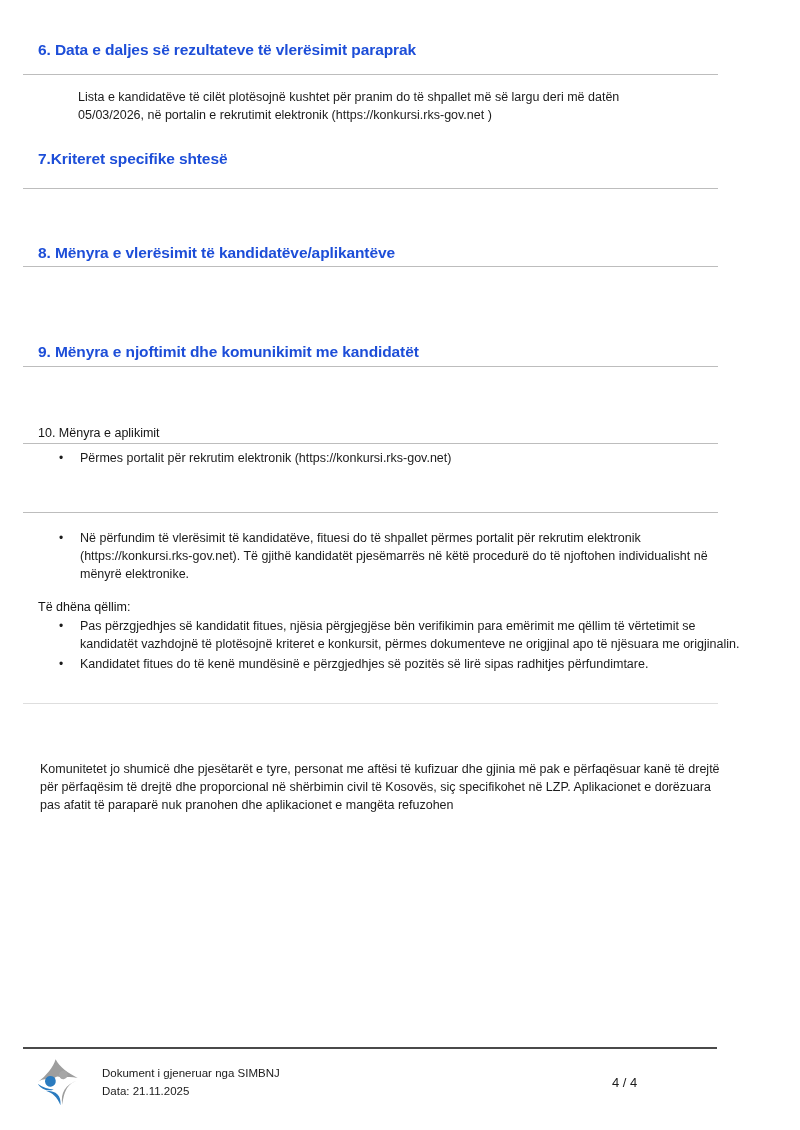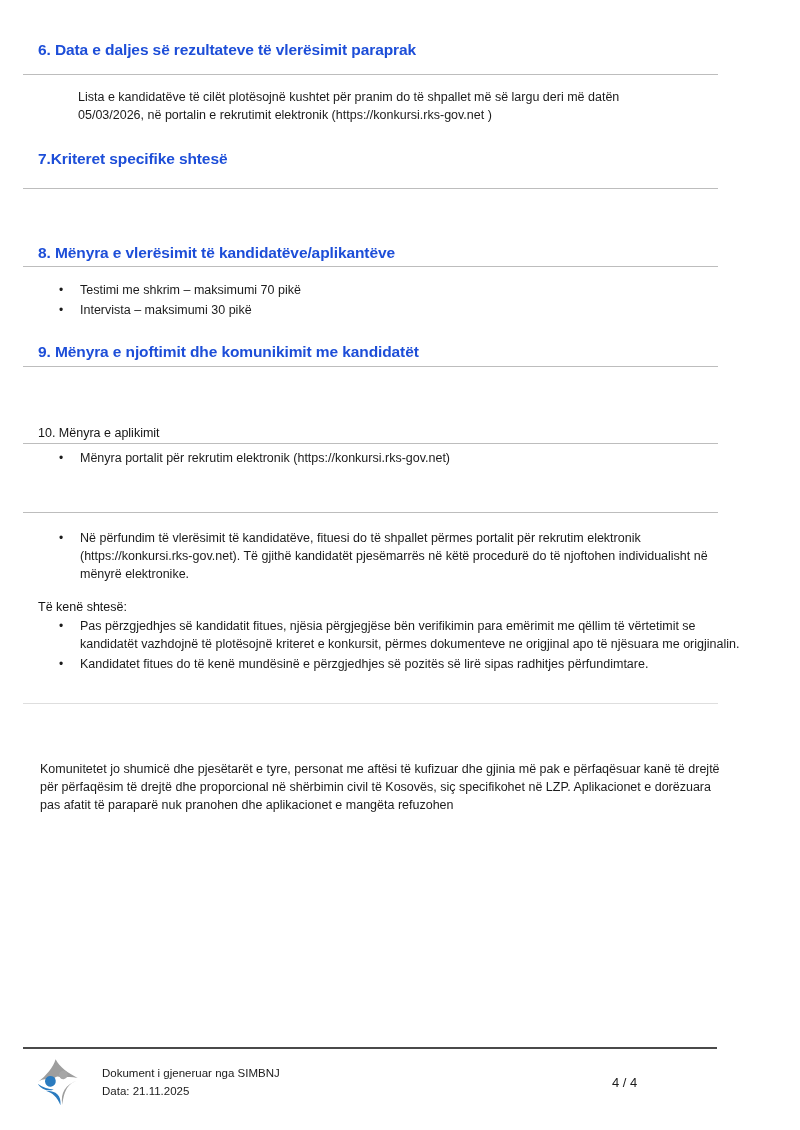--- a/index.html
+++ b/index.html
@@ -58,40 +58,36 @@
 
   <div class="h-main" style="top:41px">6. Data e daljes së rezultateve të vlerësimit paraprak</div>
   <div class="rule" style="top:74px"></div>
   <div class="body-text" style="top:88px; left:78px; width:602px">Lista e kandidatëve të cilët plotësojnë kushtet për pranim do të shpallet më së largu deri më datën 05/03/2026, në portalin e rekrutimit elektronik (https://konkursi.rks-gov.net )</div>
 
   <div class="h-main" style="top:150px">7.Kriteret specifike shtesë</div>
   <div class="rule" style="top:188px"></div>
 
   <div class="h-main" style="top:244px">8. Mënyra e vlerësimit të kandidatëve/aplikantëve</div>
   <div class="rule" style="top:266px"></div>
-  <ul class="bullet-list" style="top:281px; width:650px">
-    <li class="bullet-item">Testimi me shkrim – maksimumi 70 pikë</li>
-    <li class="bullet-item">Intervista – maksimumi 30 pikë</li>
-  </ul>
 
   <div class="h-main" style="top:343px">9. Mënyra e njoftimit dhe komunikimit me kandidatët</div>
   <div class="rule" style="top:366px"></div>
 
   <div class="h-small" style="top:426px">10. Mënyra e aplikimit</div>
   <div class="rule" style="top:443px"></div>
   <ul class="bullet-list" style="top:449px; width:660px">
-    <li class="bullet-item">Mënyra portalit për rekrutim elektronik (https://konkursi.rks-gov.net)</li>
+    <li class="bullet-item">Përmes portalit për rekrutim elektronik (https://konkursi.rks-gov.net)</li>
   </ul>
 
   <div class="rule" style="top:512px"></div>
   <ul class="bullet-list" style="top:529px; width:688px">
     <li class="bullet-item">Në përfundim të vlerësimit të kandidatëve, fituesi do të shpallet përmes portalit për rekrutim elektronik (https://konkursi.rks-gov.net). Të gjithë kandidatët pjesëmarrës në këtë procedurë do të njoftohen individualisht në mënyrë elektronike.</li>
   </ul>
 
-  <div class="h-small" style="top:600px">Të kenë shtesë:</div>
+  <div class="h-small" style="top:600px">Të dhëna qëllim:</div>
   <ul class="bullet-list" style="top:617px; width:700px">
     <li class="bullet-item">Pas përzgjedhjes së kandidatit fitues, njësia përgjegjëse bën verifikimin para emërimit me qëllim të vërtetimit se kandidatët vazhdojnë të plotësojnë kriteret e konkursit, përmes dokumenteve ne origjinal apo të njësuara me origjinalin.</li>
     <li class="bullet-item">Kandidatet fitues do të kenë mundësinë e përzgjedhjes së pozitës së lirë sipas radhitjes përfundimtare.</li>
   </ul>
 
   <div class="rule rule-faint" style="top:703px"></div>
 
   <div class="body-text" style="top:760px; left:40px; width:694px">Komunitetet jo shumicë dhe pjesëtarët e tyre, personat me aftësi të kufizuar dhe gjinia më pak e përfaqësuar kanë të drejtë për përfaqësim të drejtë dhe proporcional në shërbimin civil të Kosovës, siç specifikohet në LZP. Aplikacionet e dorëzuara pas afatit të paraparë nuk pranohen dhe aplikacionet e mangëta refuzohen</div>
 
   <div class="footer-rule"></div>

